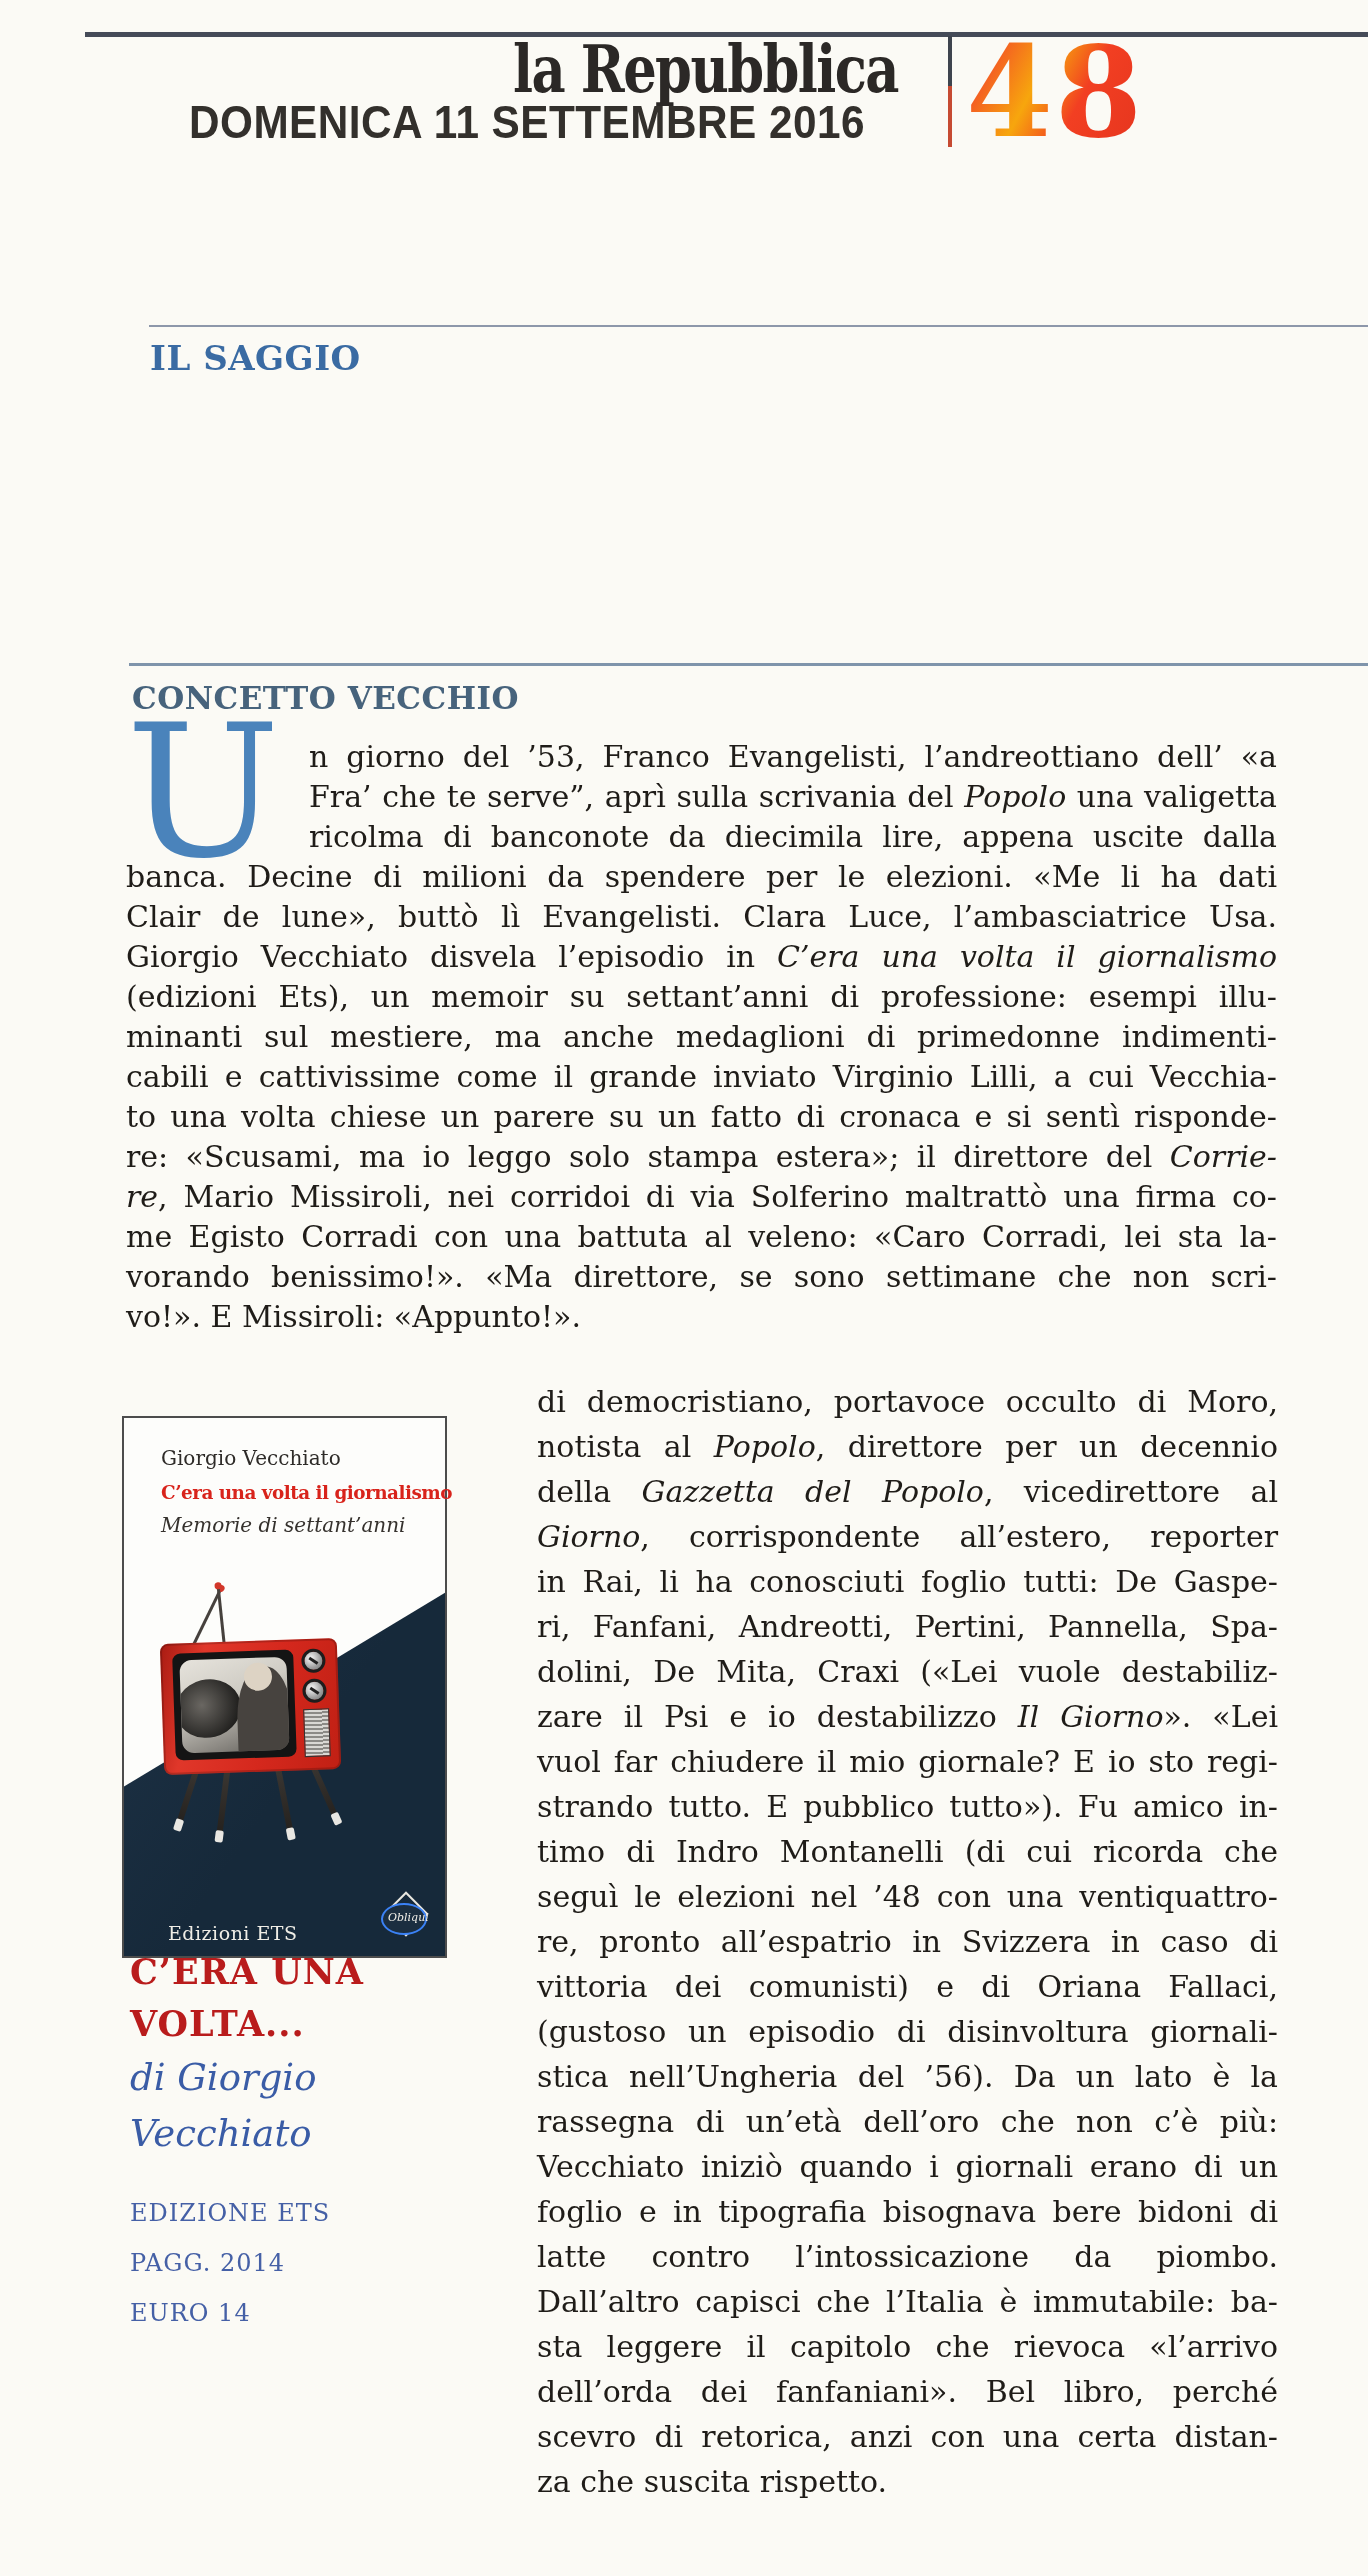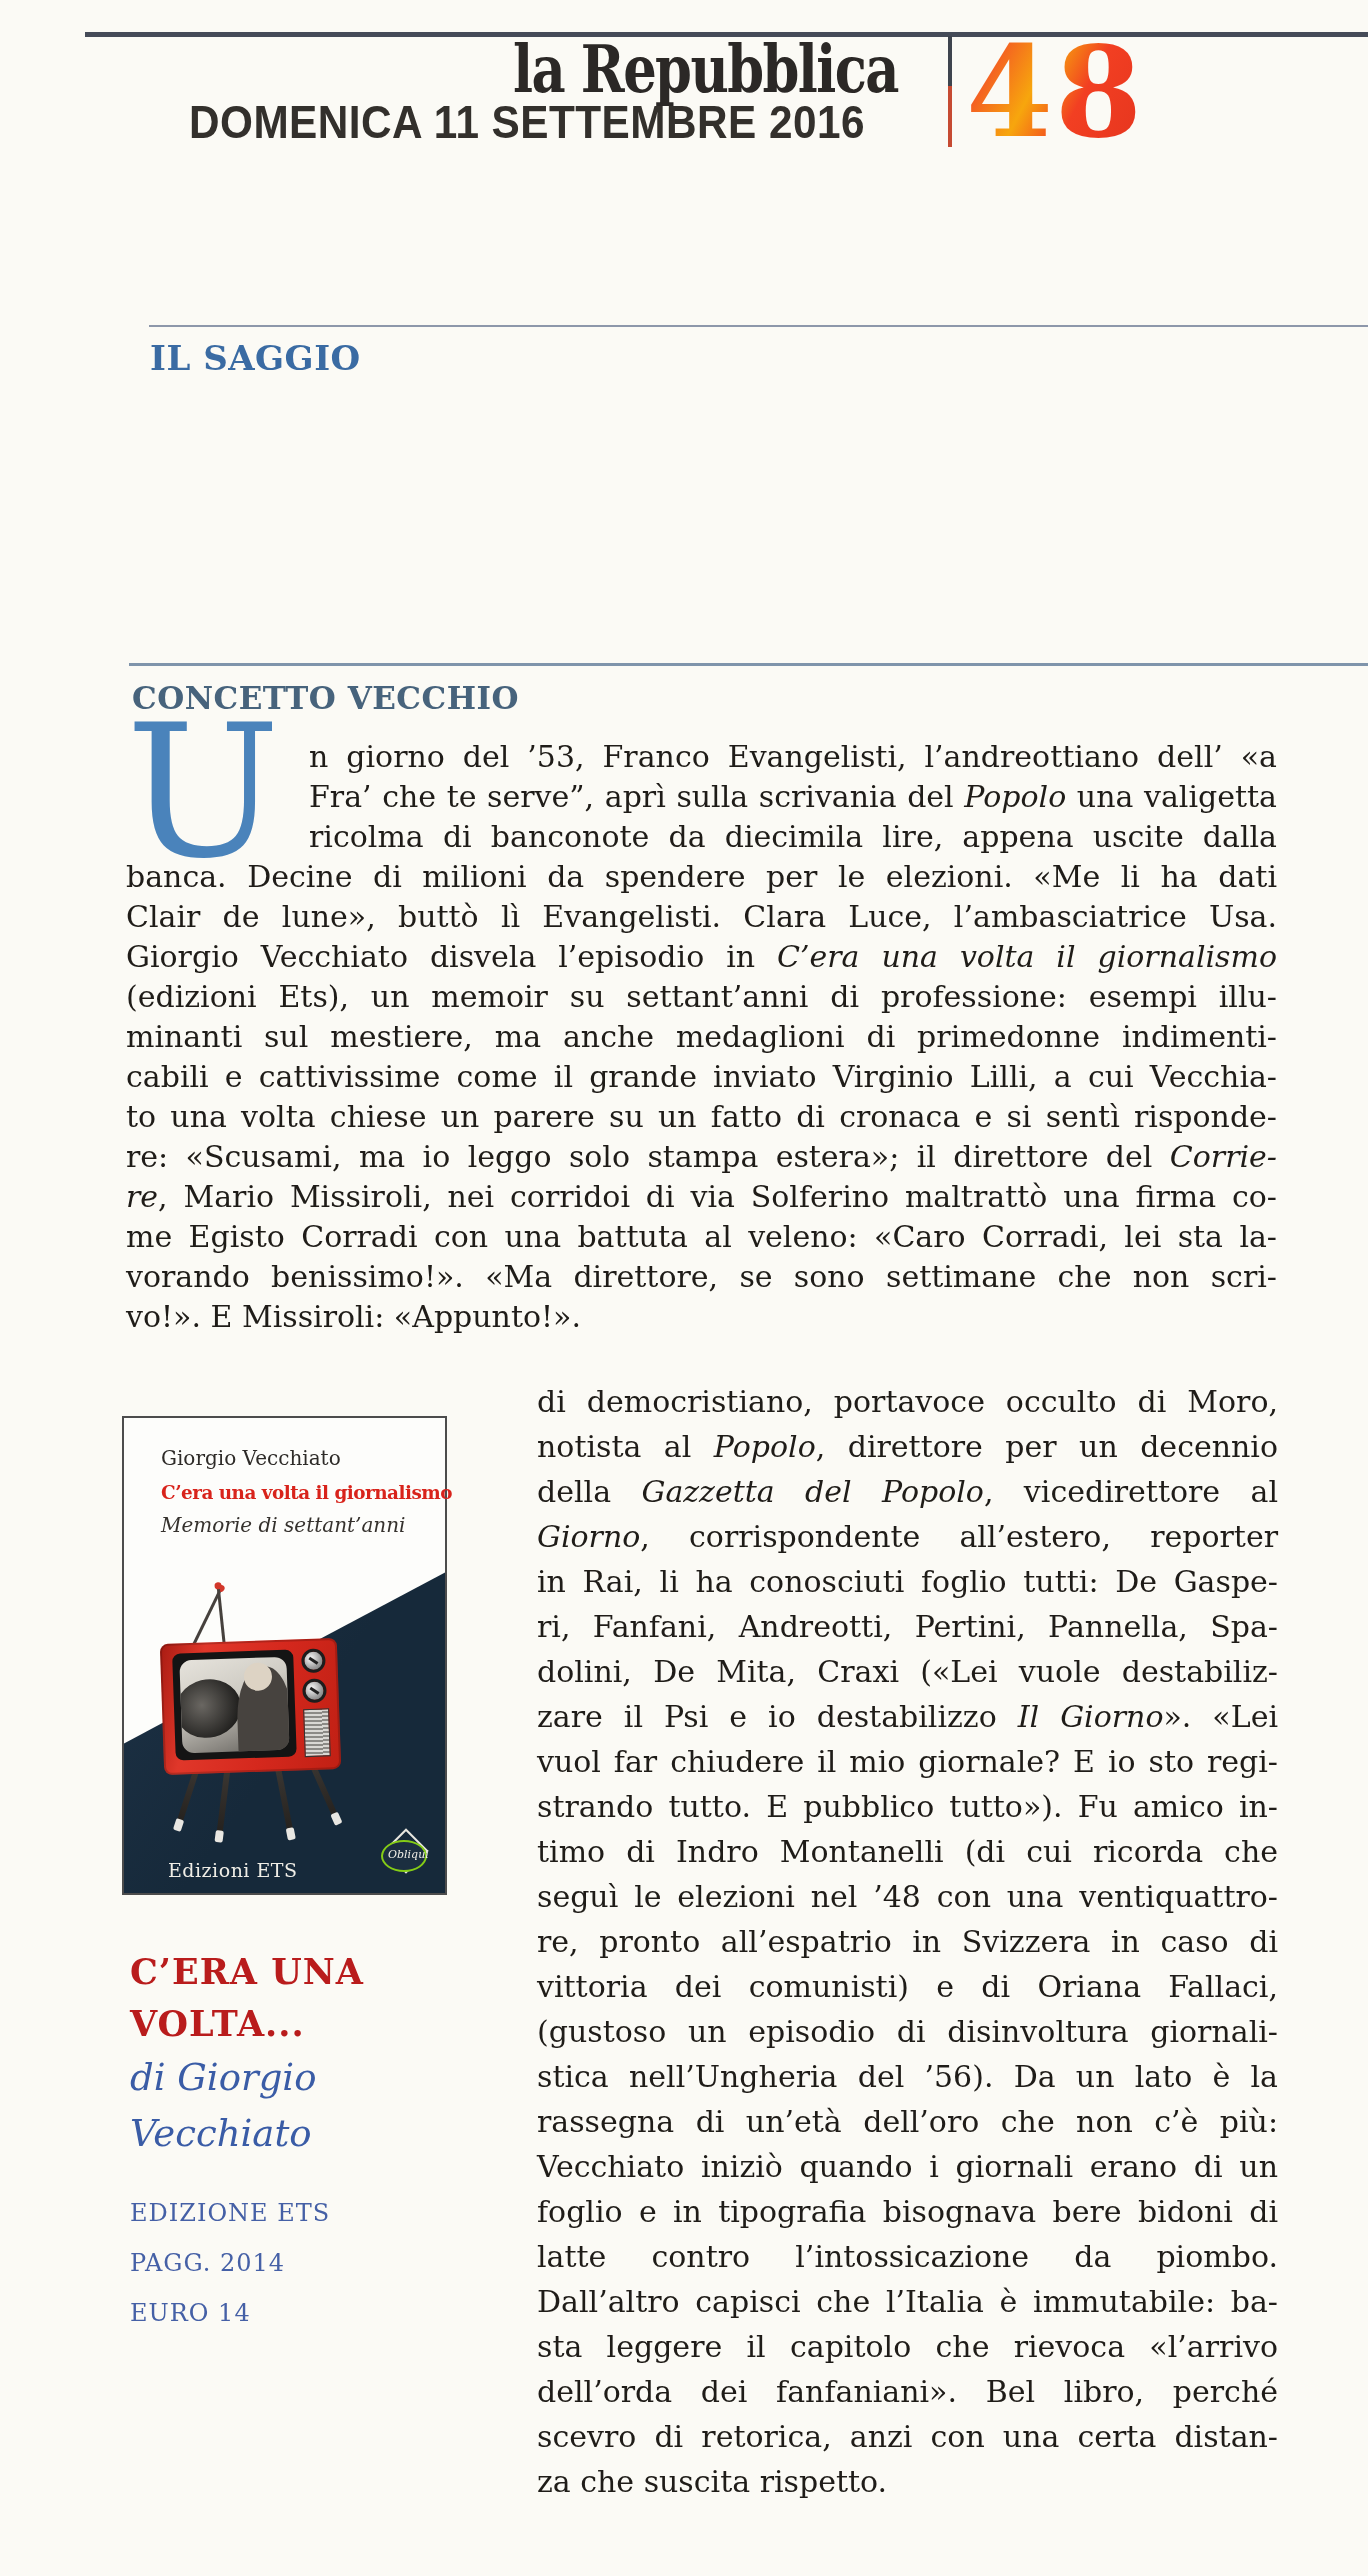--- a/index.html
+++ b/index.html
@@ -31,21 +31,21 @@
   .line{white-space:nowrap;text-align:justify;text-align-last:justify;overflow:visible;}
   .line.end{text-align-last:left;}
   .line.indent{text-indent:44px;}
   .line em{}
   .intro{left:126px;top:737px;width:1151px;font-size:30px;line-height:40px;}
   .dropcap{float:left;width:183px;height:120px;font-size:183px;line-height:109px;
            color:#4a83bb;overflow:visible;}
   .rightcol{left:537px;top:1379px;width:741px;font-size:30px;line-height:45px;}
 
   
-  .cover{left:122px;top:1416px;width:325px;height:479px;border:2px solid #4c4c4c;
+  .cover{left:122px;top:1416px;width:325px;height:542px;border:2px solid #4c4c4c;
          background:#fdfdfb;box-sizing:border-box;}
   .cover-author{left:37px;top:28px;font-size:20px;color:#2e2b28;z-index:3;}
   .cover-title{left:37px;top:64px;font-weight:bold;font-size:18.4px;letter-spacing:-0.5px;color:#d8231b;z-index:3;white-space:nowrap;}
   .cover-subtitle{left:37px;top:95px;font-style:italic;font-size:20px;color:#35312d;z-index:3;}
   .cover-art{left:0;top:0;right:0;bottom:0;background:linear-gradient(125deg,#20354a,#16293a 60%);
              clip-path:polygon(0 68.5%,100% 32.5%,100% 100%,0 100%);z-index:0;}
   .antenna{width:3px;background:#46413d;transform-origin:bottom center;z-index:1;}
   .antenna-tip{position:absolute;top:-5px;left:-2px;width:7px;height:7px;border-radius:50%;background:#d2372a;}
   .ant-l{left:66px;top:165px;height:66px;transform:rotate(26deg);}
   .ant-r{left:99px;top:169px;height:60px;transform:rotate(-6deg);}
@@ -70,21 +70,21 @@
   .tv-panel{position:absolute;right:8px;top:10px;width:30px;height:109px;}
   .knob{position:relative;width:24px;height:24px;border-radius:50%;box-sizing:border-box;border:3px solid #1d1d1d;
         background:radial-gradient(circle at 35% 35%,#fafafa,#9c9c9c 60%,#6e6e6e);margin:0 0 6px 2px;}
   .knob::after{content:"";position:absolute;left:50%;top:50%;width:10px;height:3px;background:#222;
                transform:translate(-50%,-50%) rotate(35deg);}
   .grille{margin:2px 0 0 2px;width:24px;height:46px;border:1px solid #333;
           background:repeating-linear-gradient(180deg,#d9d8d4 0 2px,#8b8a86 2px 4px);}
   .cover-publisher{left:44px;bottom:12px;font-size:19px;letter-spacing:0.5px;color:#efede6;z-index:3;}
   .cover-logo{right:16px;bottom:10px;width:50px;height:56px;z-index:3;}
   .logo-diamond{position:absolute;left:11px;top:8px;width:28px;height:28px;border:2px solid #e8e6df;transform:rotate(45deg);}
-  .logo-oval{position:absolute;left:2px;top:13px;width:42px;height:28px;border:2px solid #84cc16;
+  .logo-oval{position:absolute;left:2px;top:13px;width:42px;height:28px;border:2px solid #3b82f6;
              border-radius:50%;background:#1b2e40;text-decoration:underline;}
   .logo-text{position:absolute;left:5px;top:6px;font-size:11px;font-style:italic;color:#efede6;white-space:nowrap;}
 
   
   .bookinfo{left:130px;top:1946px;width:378px;}
   .bi-t{font-weight:bold;font-size:35px;line-height:52px;letter-spacing:1px;color:#b91c1c;}
   .bi-a{font-style:italic;font-size:37px;line-height:56px;color:#3a5ca6;}
   .bi-small{margin-top:26px;}
   .bi-s{font-size:24px;line-height:50px;letter-spacing:1px;color:#4560a6;}
 </style>

